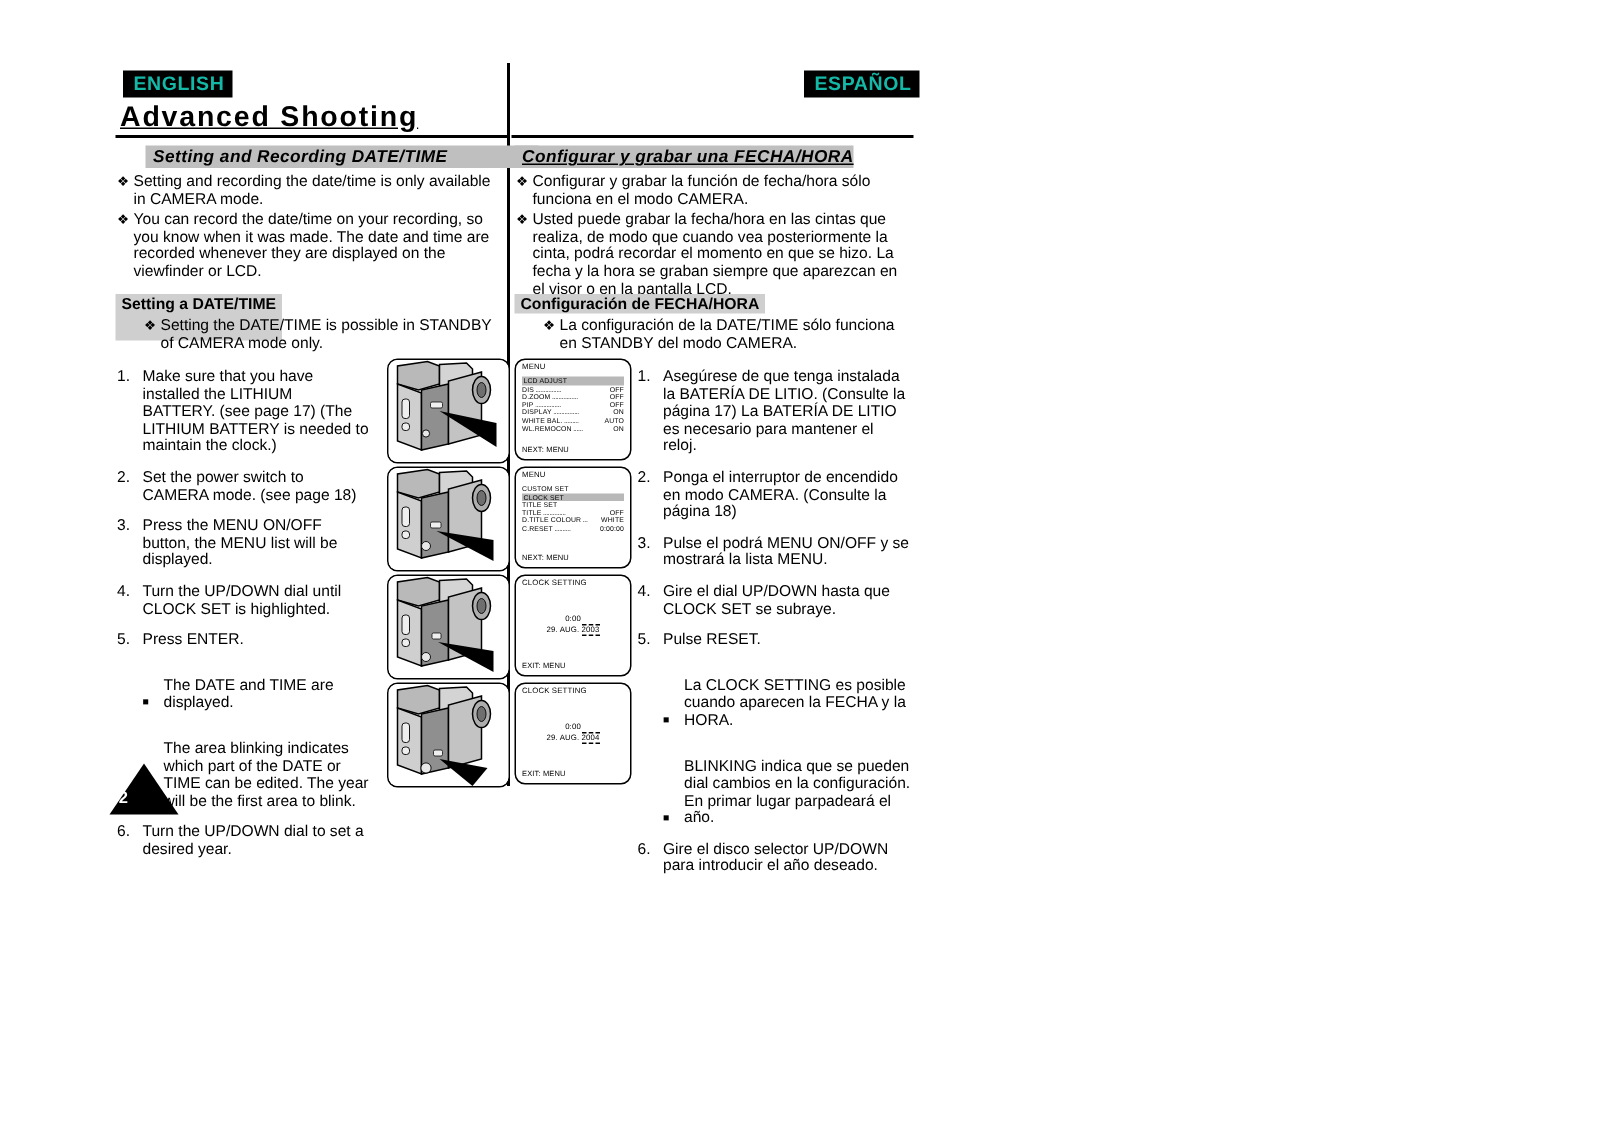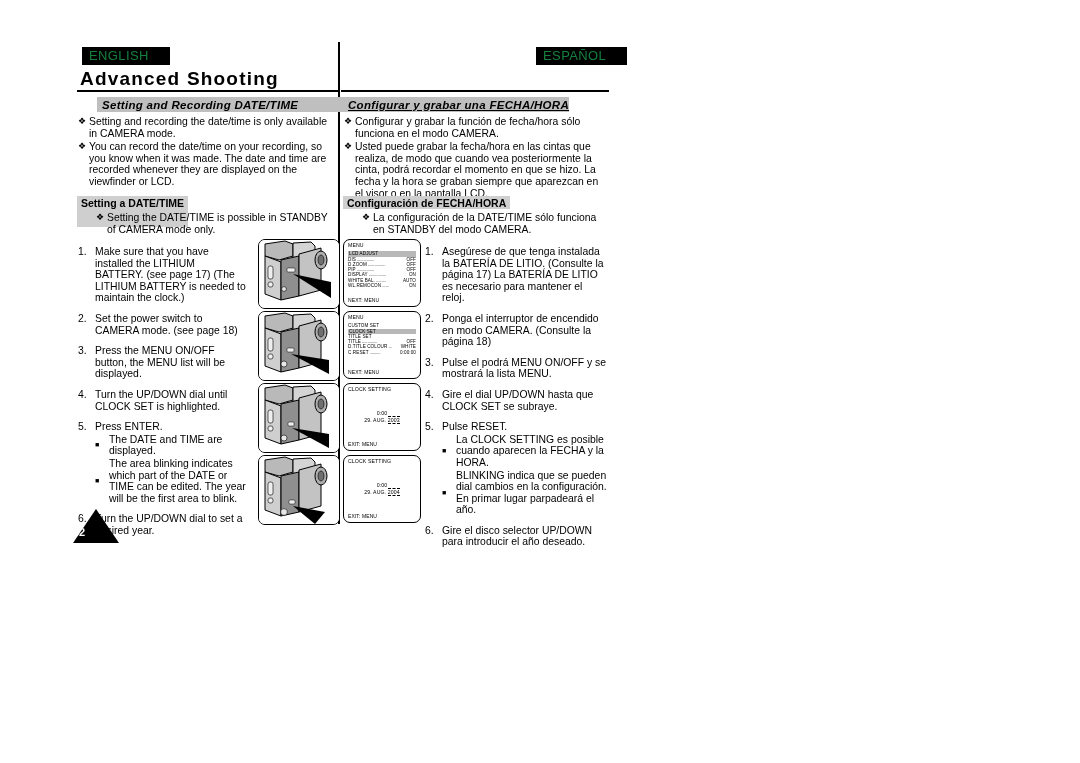--- a/index.html
+++ b/index.html
@@ -20,39 +20,39 @@
     position: absolute;
     left: 0; top: 0;
     width: 1080px;
     height: 763px;
   }
 
   
   .lang-badge {
     position: absolute;
     background: #000;
-    color: #15803d;
-    font-weight: normal;
+    color: #14b8a6;
+    font-weight: bold;
     font-size: 13px;
     letter-spacing: 0.4px;
-    padding: 2px 21px 3px 7px;
+    padding: 2px 5px 3px 7px;
     line-height: 1;
   }
   #lang-en { left: 82px; top: 47px; }
   #lang-es { left: 536px; top: 47px; }
 
   
   .chapter-title {
     position: absolute;
     font-size: 19px;
     font-weight: bold;
     letter-spacing: 1.2px;
     white-space: nowrap;
   }
-  #title-en { left: 80px; top: 68px; }
+  #title-en { left: 80px; top: 68px; text-decoration: underline; }
   #title-es { left: 343px; top: 68px; }
 
   
   .hrule {
     position: absolute;
     background: #000;
   }
   #rule-left  { left: 77px;  top: 90px; width: 262px; height: 2px; }
   #rule-right { left: 341px; top: 90px; width: 268px; height: 2px; }
 
@@ -137,22 +137,22 @@
     margin-bottom: 9px;
   }
   .step-num {
     flex: 0 0 17px;
     width: 17px;
   }
   .step-body { flex: 1 1 auto; }
 
   .sq-row {
     display: flex;
-    align-items: center;
-    margin-top: 1px;
+    align-items: flex-end;
+    margin-top: 19px;
   }
   .sq-mark {
     flex: 0 0 14px;
     width: 14px;
     font-size: 7px;
     line-height: 12px;
   }
   .sq-text { flex: 1 1 auto; }
 
   

